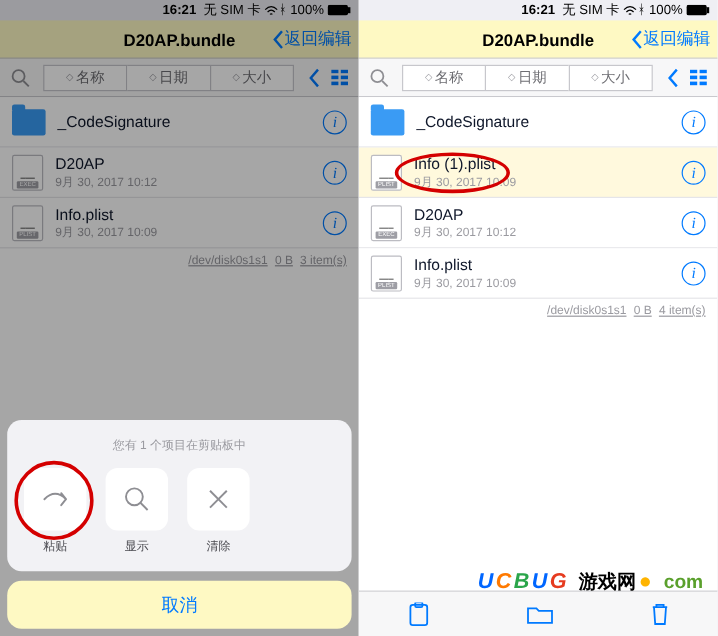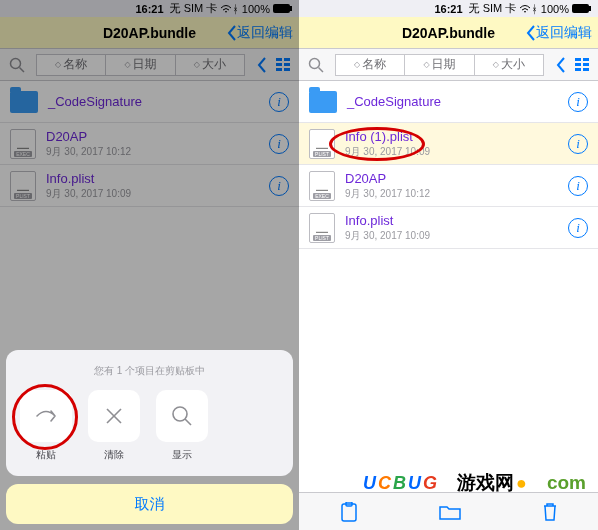--- a/index.html
+++ b/index.html
@@ -22,21 +22,21 @@
 .view-cluster{display:flex;align-items:center;margin-left:6px}
 .view-btn{width:22px;height:22px;display:flex;align-items:center;justify-content:center;color:#007aff}
 .list{flex:1;background:#fff;overflow:hidden}
 .item{display:flex;align-items:center;padding:5px 10px;border-bottom:1px solid #e5e5e9;background:#fff;position:relative;height:42px}
 .item.hi{background:#fff9dd}
 .icon-folder{width:28px;height:22px;background:#3a9bf4;border-radius:2px;position:relative}
 .icon-folder:before{content:"";position:absolute;top:-4px;left:0;width:11px;height:5px;background:#3a9bf4;border-radius:2px 2px 0 0}
 .icon-file{width:26px;height:30px;background:#fff;border:1px solid #bcbcc2;border-radius:2px;display:flex;flex-direction:column;justify-content:flex-end;align-items:center;font-size:5px;color:#888;padding-bottom:1px}
 .icon-file .tag{background:#9e9ea5;color:#fff;font-size:5px;padding:0 2px;border-radius:1px;margin-top:1px}
 .meta{flex:1;margin-left:10px;display:flex;flex-direction:column;justify-content:center}
-.fname{font-size:13px;color:#6d28d9}
+.fname{font-size:13px;color:#0f172a}
 .fdate{font-size:10px;color:#9a9aa0;margin-top:1px}
 .info-i{width:20px;height:20px;border:1.5px solid #007aff;border-radius:50%;color:#007aff;font-style:italic;font-family:Georgia,serif;font-size:13px;display:flex;align-items:center;justify-content:center}
 .footer{font-size:10px;color:#9a9aa0;text-align:right;padding:5px 10px}
 .footer span{text-decoration:underline;margin-left:6px}
 
 .dim{position:absolute;inset:0;background:rgba(0,0,0,.35);pointer-events:none}
 .sheet{position:absolute;left:6px;right:6px;bottom:6px}
 .card{background:#f2f2f5;border-radius:12px;padding:12px 10px 14px;margin-bottom:8px}
 .card h4{text-align:center;font-size:12px;color:#7a7a80;font-weight:500}
 .card p{text-align:center;font-size:10px;color:#9a9aa0;margin-top:2px}
@@ -48,21 +48,21 @@
 .red-circle{position:absolute;border:3px solid #d40000;border-radius:50%;pointer-events:none}
 .tabbar{height:38px;border-top:1px solid #c9c9ce;background:#f7f7f8;display:flex;align-items:center;justify-content:space-around}
 .tabbar .ti{color:#007aff}
 
 .wm{position:absolute;right:12px;bottom:34px;font-weight:900;font-style:italic;font-size:18px;display:flex;align-items:baseline;gap:2px;pointer-events:none}
 .wm .u{color:#0066ff}
 .wm .c{color:#ff7a00}
 .wm .b{color:#2aa54a}
 .wm .u2{color:#0066ff}
 .wm .g{color:#e63b1f}
-.wm .cn{color:#000;font-weight:800;font-style:normal;margin-left:18px;font-size:19px}
+.wm .cn{color:#000;font-weight:800;font-style:normal;margin-left:8px;font-size:16px}
 .wm .dot{color:#ffb400}
 .sort-arrow{font-size:8px;color:#9a9aa0;margin-right:2px}
 svg{display:block}
 </style>
 </head>
 <body>
 
 <div class="row">
 
 <div class="phone">
@@ -153,53 +153,54 @@
           <div class="icon-file">
             <div style="font-size:4px;line-height:4px">▬▬▬</div>
             <div class="tag">PLIST</div>
           </div>
           <div class="meta">
             <div class="fname">Info.plist</div>
             <div class="fdate">9月 30, 2017 10:09</div>
           </div>
           <div class="info-i">i</div>
         </div>
+        <div class="footer"><span>/dev/disk0s1s1</span><span>0 B</span><span>3 item(s)</span></div>
       </div>
   <div class="dim"></div>
 
   <div class="sheet">
     <div class="card">
       <p>您有 1 个项目在剪贴板中</p>
       <div class="actions">
         <div class="act" style="position:relative">
           <div class="btn">
                 <svg width="24" height="22">
                   <path d="M3 11 Q12 2 21 11 M17 6 L21 11 L17 16" stroke="#8e8e93" stroke-width="1.6" fill="none" stroke-linejoin="round" stroke-linecap="round"></path>
                 </svg>
               </div>
           <div class="lbl">粘贴</div>
           <div class="red-circle" style="width:66px;height:66px;left:-8px;top:-6px"></div>
         </div>
         <div class="act">
           <div class="btn">
+                <svg width="22" height="22">
+                  <circle cx="9" cy="9" r="7" stroke="#8e8e93" stroke-width="1.6" fill="none"></circle>
+                  <line x1="14" y1="14" x2="20" y2="20" stroke="#8e8e93" stroke-width="1.6"></line>
+                </svg>
+              </div>
+          <div class="lbl">显示</div>
+        </div>
+        <div class="act">
+          <div class="btn">
                 <svg width="20" height="20">
                   <line x1="3" y1="3" x2="17" y2="17" stroke="#8e8e93" stroke-width="1.6"></line>
                   <line x1="17" y1="3" x2="3" y2="17" stroke="#8e8e93" stroke-width="1.6"></line>
                 </svg>
               </div>
           <div class="lbl">清除</div>
-        </div>
-        <div class="act">
-          <div class="btn">
-                <svg width="22" height="22">
-                  <circle cx="9" cy="9" r="7" stroke="#8e8e93" stroke-width="1.6" fill="none"></circle>
-                  <line x1="14" y1="14" x2="20" y2="20" stroke="#8e8e93" stroke-width="1.6"></line>
-                </svg>
-              </div>
-          <div class="lbl">显示</div>
         </div>
       </div>
     </div>
     <div class="cancel">取消</div>
   </div>
 </div>
 
 <div class="phone">
   <div class="status">
     <div class="left">
@@ -299,20 +300,21 @@
           <div class="icon-file">
             <div style="font-size:4px;line-height:4px">▬▬▬</div>
             <div class="tag">PLIST</div>
           </div>
           <div class="meta">
             <div class="fname">Info.plist</div>
             <div class="fdate">9月 30, 2017 10:09</div>
           </div>
           <div class="info-i">i</div>
         </div>
+        <div class="footer"><span>/dev/disk0s1s1</span><span>0 B</span><span>4 item(s)</span></div>
     <div class="red-circle" style="width:96px;height:34px;left:30px;top:46px;border-radius:50%/50%"></div>
   </div>
   <div class="tabbar">
     <div class="ti">
           <svg width="18" height="20">
             <rect x="2" y="2" width="14" height="17" rx="2" stroke="#007aff" stroke-width="1.5" fill="none"></rect>
             <rect x="6" y="0" width="6" height="4" rx="1" stroke="#007aff" stroke-width="1.5" fill="none"></rect>
           </svg>
         </div>
     <div class="ti">

